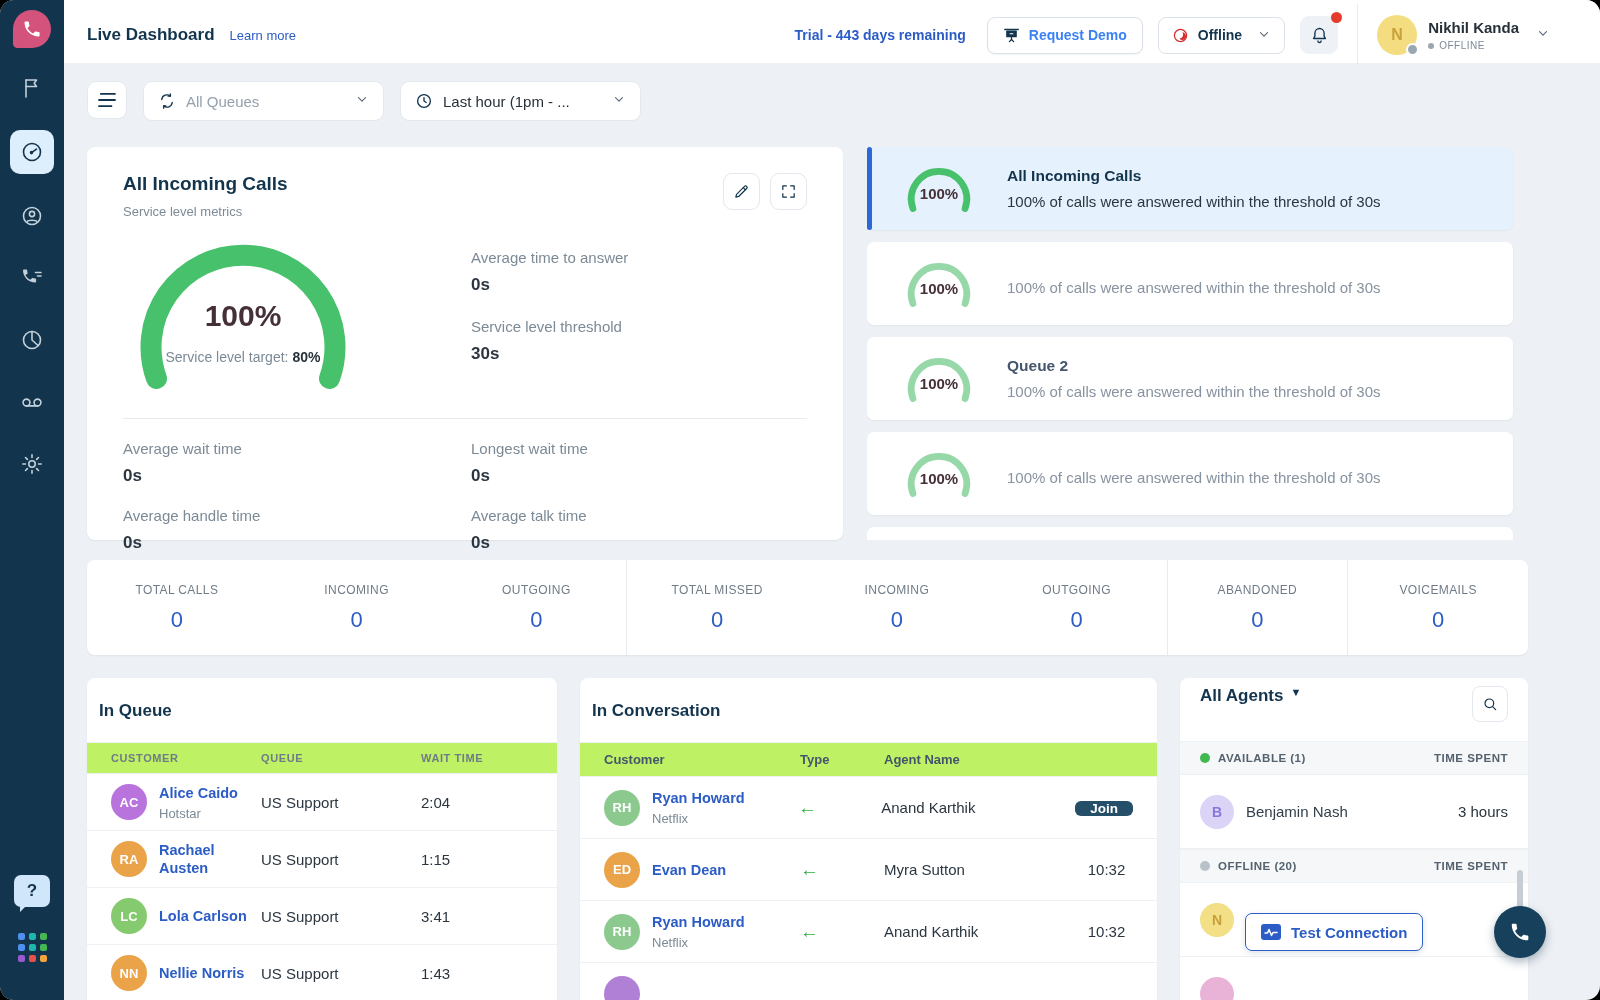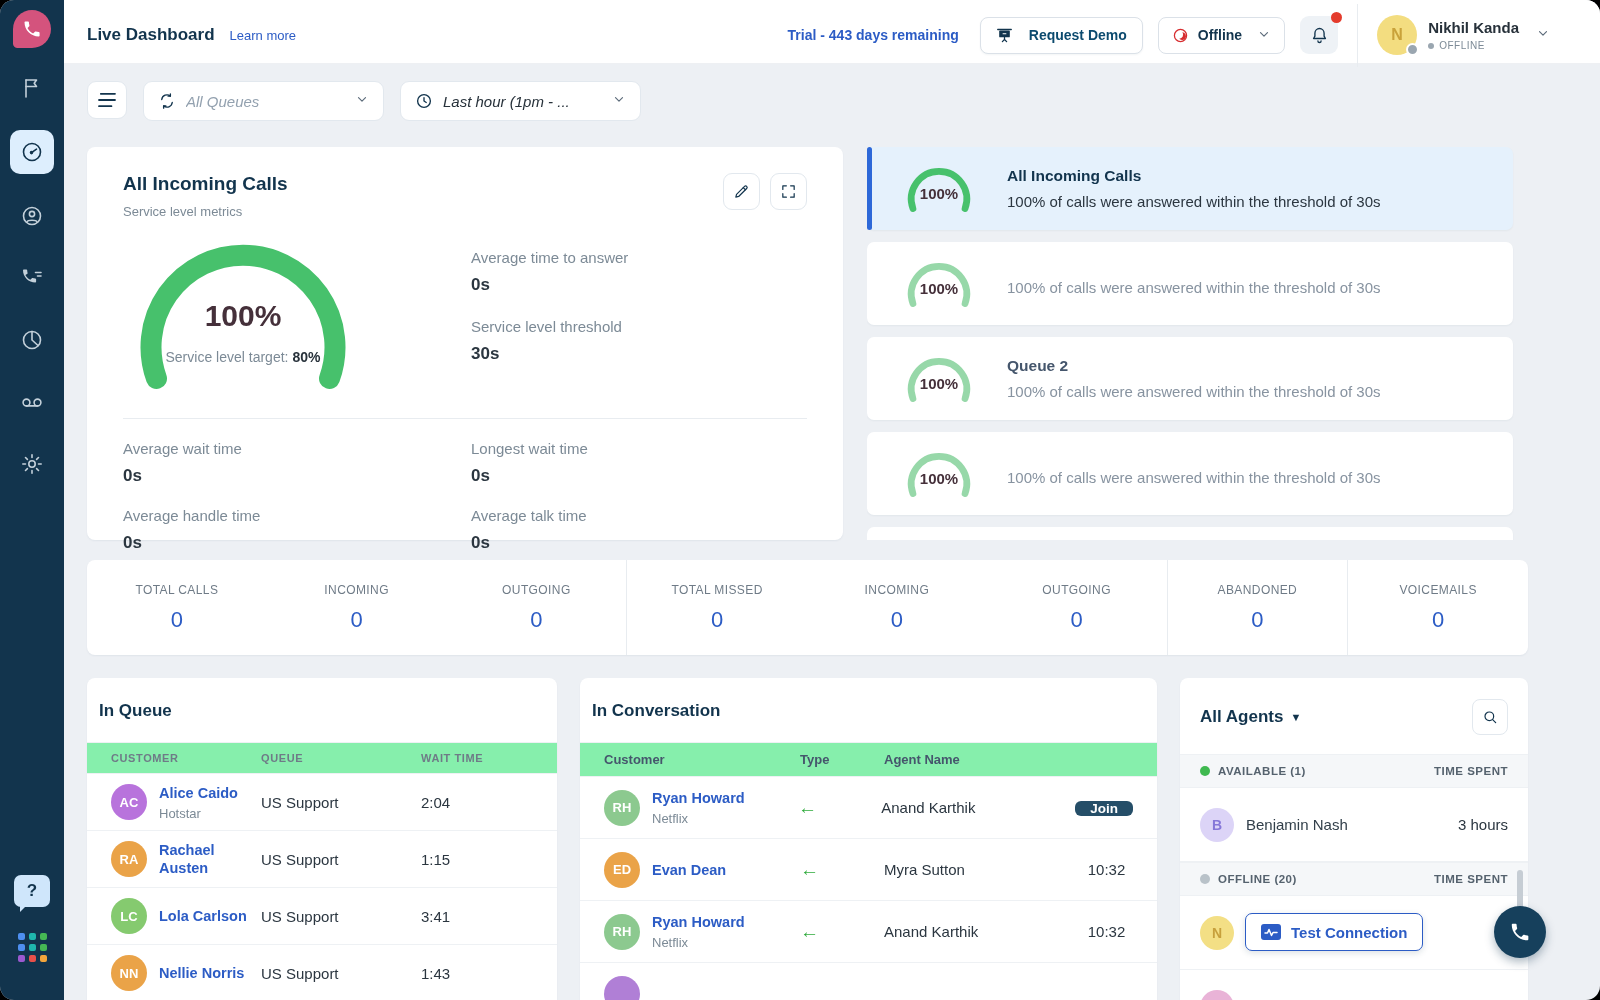--- a/index.html
+++ b/index.html
@@ -25,42 +25,42 @@
   .apps-grid { display:grid; grid-template-columns:repeat(3,7px); gap:4px; cursor:pointer; }
   .apps-grid i { width:7px; height:7px; border-radius:2px; }
 
   
   .main { flex:1; display:flex; flex-direction:column; min-width:0; }
   .topbar { height:64px; background:#fff; display:flex; align-items:center; padding:7px 50px 0 23px; border-bottom:1px solid #eef0f3; }
   .page-title { font-size:17px; font-weight:bold; color:#12344d; }
   .learn-more { color:#2c5cc5; font-size:13px; margin-left:15px; cursor:pointer; }
   .topbar-right { margin-left:auto; display:flex; align-items:center; gap:15px; }
   .trial { color:#2c5cc5; font-size:14px; font-weight:bold; margin-right:6px; cursor:pointer; }
-  .demo-btn { display:flex; align-items:center; gap:16px; background:#fff; border:1px solid #dbe1e8; border-radius:8px;
-              padding:9px 15px; font-size:14px; font-weight:bold; color:#0c4a6e; cursor:pointer; box-shadow:0 1px 2px rgba(18,52,77,.05); }
+  .demo-btn { display:flex; align-items:center; gap:9px; background:#fff; border:1px solid #dbe1e8; border-radius:8px;
+              padding:9px 15px; font-size:14px; font-weight:bold; color:#3b82f6; cursor:pointer; box-shadow:0 1px 2px rgba(18,52,77,.05); }
   .status-select { display:flex; align-items:center; gap:9px; background:#fff; border:1px solid #dbe1e8; border-radius:8px;
                    padding:9px 13px; font-size:14px; font-weight:bold; color:#12344d; cursor:pointer; }
   .status-select .chev, .profile .chev { margin-left:6px; }
   .bell-btn { width:38px; height:38px; background:#eef2f6; border-radius:9px; display:grid; place-items:center; position:relative; cursor:pointer; }
   .bell-dot { position:absolute; top:-4px; right:-4px; width:11px; height:11px; border-radius:50%; background:#e43b2c; }
   .v-div { width:1px; height:63px; background:#e8ecf0; margin:0 4px; }
   .profile { display:flex; align-items:center; gap:11px; cursor:pointer; }
   .avatar-user { width:40px; height:40px; border-radius:50%; background:#f3dd80; color:#c9a23a; font-size:16px; font-weight:bold;
                  display:grid; place-items:center; position:relative; }
   .avatar-user em { position:absolute; bottom:-1px; right:-2px; width:13px; height:13px; border-radius:50%; background:#9aa6b0; border:2px solid #fff; }
   .profile-name { font-size:15px; font-weight:bold; color:#27313a; }
   .profile-status { font-size:10px; color:#7c8a96; letter-spacing:.5px; margin-top:4px; display:flex; align-items:center; gap:5px; }
   .profile-status::before { content:""; width:6px; height:6px; border-radius:50%; background:#9aa6b0; }
 
   
   .filter-bar { display:flex; gap:16px; padding:17px 0 0 23px; height:62px; align-items:flex-start; }
   .hamburger { width:40px; height:38px; background:#fff; border:1px solid #e2e8ee; border-radius:9px; display:grid; place-items:center; cursor:pointer; }
   .hamburger svg { width:22px; height:16px; stroke:#12344d; stroke-width:2; stroke-linecap:round; }
   .dropdown { width:241px; height:40px; background:#fff; border:1px solid #e2e8ee; border-radius:9px; display:flex; align-items:center;
-              gap:10px; padding:0 14px; cursor:pointer;font-style:italic; }
+              gap:10px; padding:0 14px; cursor:pointer; }
   .dd-text { font-size:15px; color:#27313a; flex:1; white-space:nowrap; overflow:hidden; }
   .dd-text.placeholder { color:#93a1af; }
   .chev svg { width:14px; height:14px; stroke:#5d6c7b; stroke-width:2; fill:none; stroke-linecap:round; stroke-linejoin:round; }
 
   
   .content { padding:26px 72px 0 23px; }
   .card { background:#fff; border-radius:8px; box-shadow:0 1px 2px rgba(18,52,77,.06); }
   .top-grid { display:flex; gap:24px; }
 
   .service-card { width:756px; height:393px; padding:26px 36px; }
@@ -100,38 +100,38 @@
   .stat-label { font-size:12px; color:#6f7b87; letter-spacing:.4px; }
   .stat-value { font-size:22px; color:#2c5cc5; }
 
   
   .bottom-grid { display:flex; gap:23px; margin-top:23px; }
   .bt-card { height:370px; overflow:hidden; }
   .in-queue { width:470px; }
   .in-conv  { width:577px; }
   .agents   { flex:1; }
   .bt-title { font-size:17px; font-weight:bold; color:#12344d; padding:23px 12px 21px; }
-  .thead { background:#86efac; display:flex; align-items:flex-end; padding:9px 24px; border-top:1px solid #eef1f4; border-bottom:1px solid #eef1f4; }
+  .thead { background:#bef264; display:flex; align-items:flex-end; padding:9px 24px; border-top:1px solid #eef1f4; border-bottom:1px solid #eef1f4; }
   .thead.upper span { font-size:11px; font-weight:bold; color:#6f7b87; letter-spacing:.6px; }
   .thead.mixed span { font-size:13px; font-weight:bold; color:#45566c; }
   .iq-c1 { width:150px; } .iq-c2 { width:160px; } .iq-c3 { flex:1; }
   .cv-c1 { width:196px; } .cv-c2 { width:84px; } .cv-c3 { width:196px; } .cv-c4 { flex:1; text-align:center; }
   .trow { display:flex; align-items:center; padding:0 24px; border-bottom:1px solid #eef1f4; }
   .iq-row { height:57px; }
   .cv-row { height:62px; }
   .cust { display:flex; align-items:center; gap:12px; }
   .avatar { width:36px; height:36px; border-radius:50%; color:#fff; font-size:13px; font-weight:bold; display:grid; place-items:center; flex-shrink:0; }
   .cust-name { font-size:14.5px; font-weight:bold; color:#2c5cc5; cursor:pointer; }
   .cust-sub { font-size:13px; color:#7c8a96; margin-top:4px; }
   .cell-text { font-size:15px; color:#2b3640; }
   .arrow { font-size:19px; color:#2fab3c; }
   .join-btn { background:#254e68; color:#fff; border:none; border-radius:6px; padding:0 15px; font-size:13.5px; font-weight:bold;
               font-family:"Liberation Sans",sans-serif; cursor:pointer; }
 
-  .ag-head { display:flex; align-items:center; padding:21px 20px 19px; }
+  .ag-head { display:flex; padding:8px 20px 19px; }
   .ag-title { font-size:17px; font-weight:bold; color:#12344d; cursor:pointer; }
   .ag-caret { font-size:11px; color:#12344d; margin-left:7px; }
   .search-btn { margin-left:auto; width:36px; height:36px; border:1px solid #e2e8ee; border-radius:8px; background:#fff; display:grid; place-items:center; cursor:pointer; }
   .search-btn svg { width:16px; height:16px; stroke:#12344d; stroke-width:1.8; fill:none; stroke-linecap:round; }
   .ag-section { display:flex; align-items:center; justify-content:space-between; background:#f5f7f9; padding:10px 20px;
                 border-top:1px solid #eef1f4; border-bottom:1px solid #eef1f4; }
   .ag-sec-label { font-size:11.5px; font-weight:bold; color:#55626e; letter-spacing:.5px; display:flex; align-items:center; gap:8px; }
   .ag-sec-label i { width:10px; height:10px; border-radius:50%; }
   .ag-sec-time { font-size:11.5px; font-weight:bold; color:#55626e; letter-spacing:.5px; }
   .ag-row { display:flex; align-items:center; padding:0 20px; height:74px; border-bottom:1px solid #eef1f4; }

